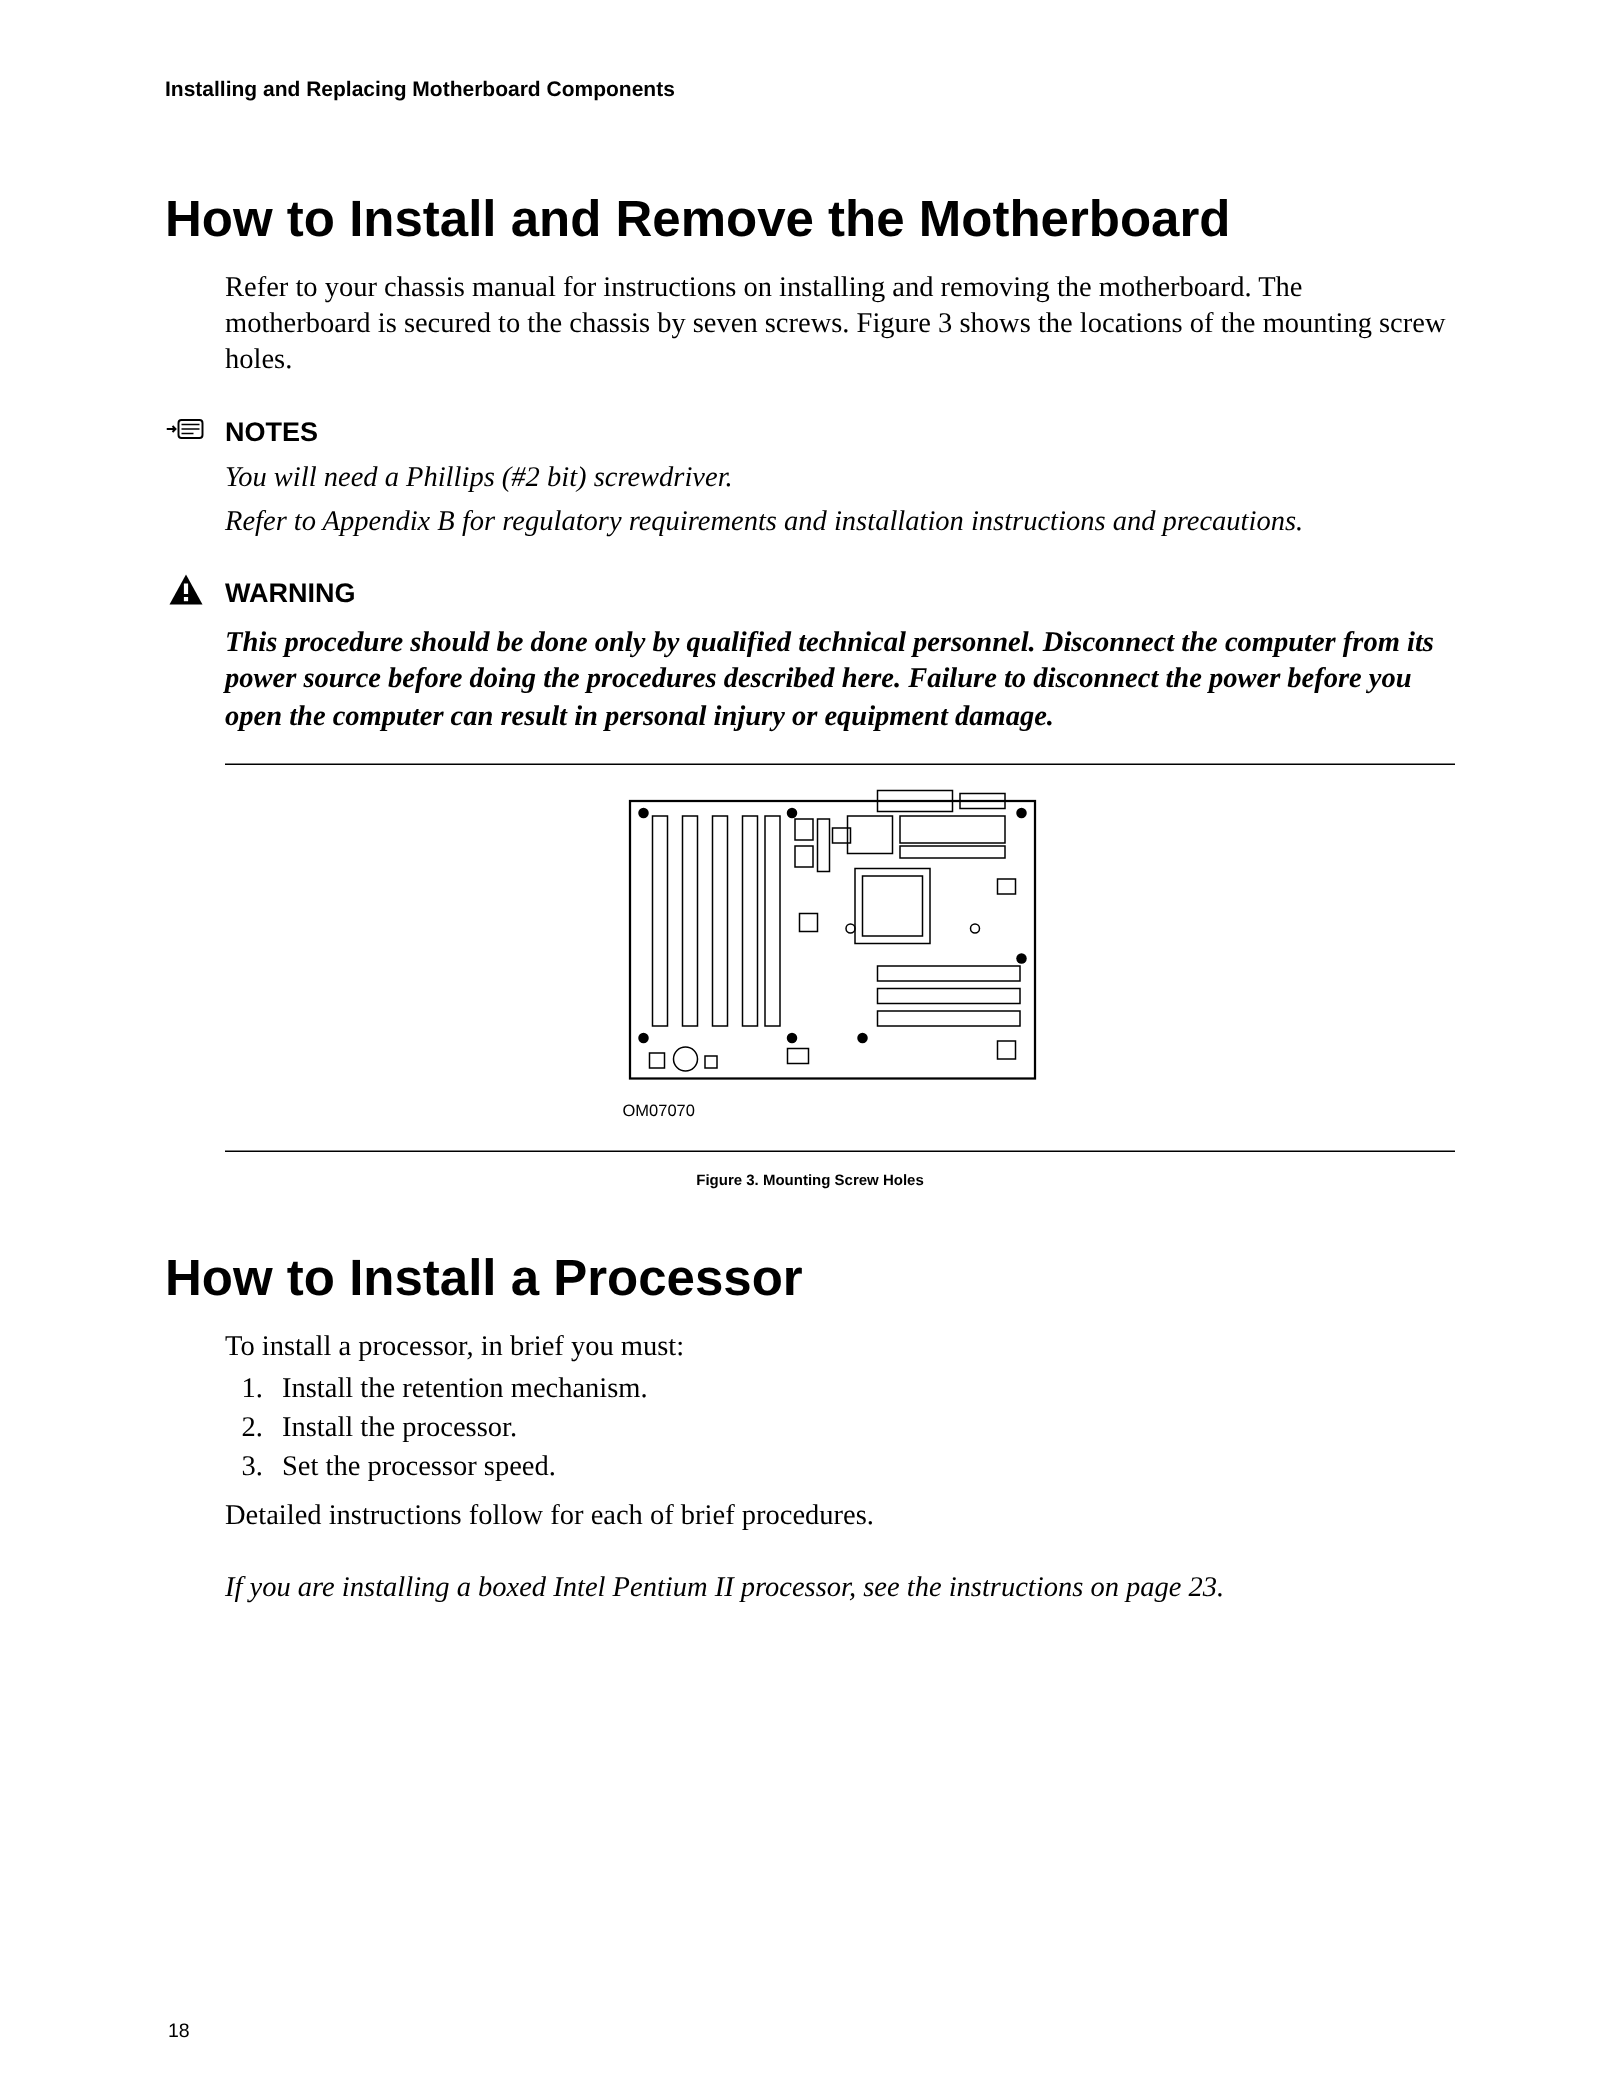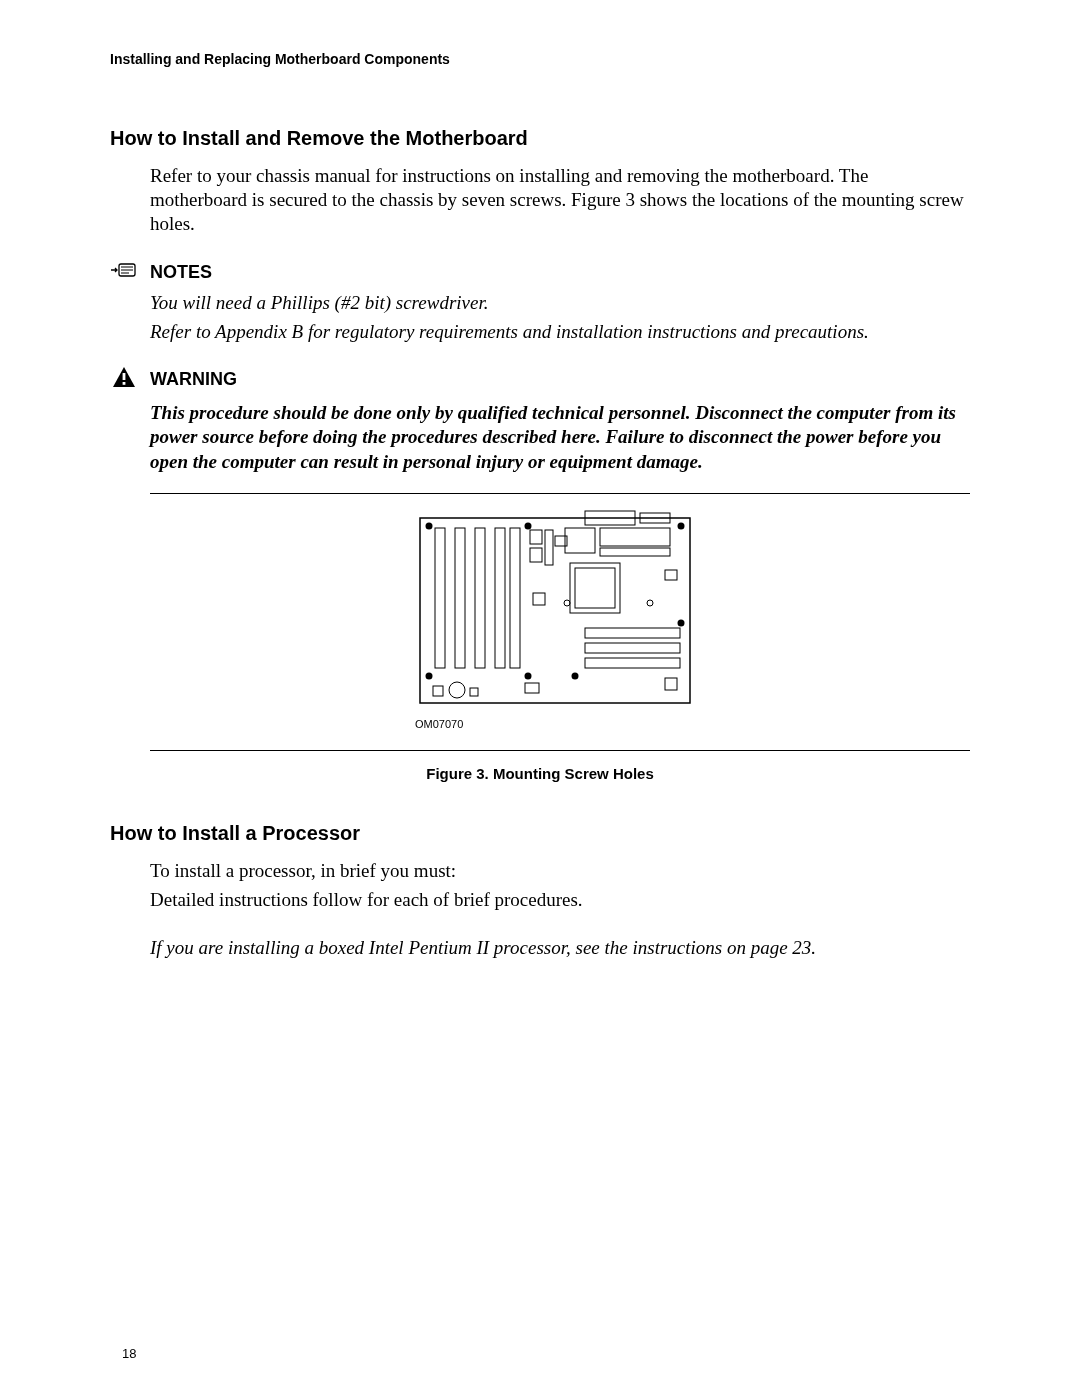--- a/index.html
+++ b/index.html
@@ -18,21 +18,21 @@
   }
   .running-head {
     font-family: Arial, Helvetica, sans-serif;
     font-weight: bold;
     font-size: 14px;
     margin-bottom: 60px;
   }
   h1.section-title {
     font-family: Arial, Helvetica, sans-serif;
     font-weight: bold;
-    font-size: 20px;
+    font-size: 34px;
     margin: 0 0 14px 0;
   }
   .body-para {
     font-size: 19px;
     margin: 0 0 24px 0;
     padding-left: 40px;
     line-height: 1.25;
   }
   .callout {
     margin-top: 20px;
@@ -85,37 +85,37 @@
   }
   .fig-ref {
     font-family: Arial, Helvetica, sans-serif;
     font-size: 11px;
     text-align: left;
     margin-top: 6px;
   }
   .figure-caption {
     font-family: Arial, Helvetica, sans-serif;
     font-weight: bold;
-    font-size: 15px;
+    font-size: 10px;
     text-align: center;
     margin-top: 14px;
   }
   ol.proc-list {
     font-size: 19px;
     padding-left: 70px;
     margin: 6px 0 10px 0;
   }
   ol.proc-list li {
     padding-left: 8px;
     margin-bottom: 4px;
   }
   .page-number {
     position: absolute;
     bottom: 36px;
-    left: 122px;
+    left: 112px;
     font-family: Arial, Helvetica, sans-serif;
     font-size: 13px;
   }
 </style>
 </head>
 <body>
 
 <div class="page">
 
   <div class="running-head">Installing and Replacing Motherboard Components</div>
@@ -213,20 +213,25 @@
   </div>
 
   <hr class="rule">
 
   <div class="figure-caption">Figure 3.  Mounting Screw Holes</div>
 
   <h1 class="section-title" style="margin-top:40px;">How to Install a Processor</h1>
 
   <p class="body-para" style="margin-bottom:6px;">To install a processor, in brief you must:</p>
 
+  <ol class="proc-list">
+    <li>Install the retention mechanism.</li>
+    <li>Install the processor.</li>
+    <li>Set the processor speed.</li>
+  </ol>
 
   <p class="body-para">Detailed instructions follow for each of brief procedures.</p>
 
   <div class="callout">
     <div class="callout-body">
       <p>If you are installing a boxed Intel Pentium II processor, see the instructions on page 23.</p>
     </div>
   </div>
 
   <div class="page-number">18</div>

